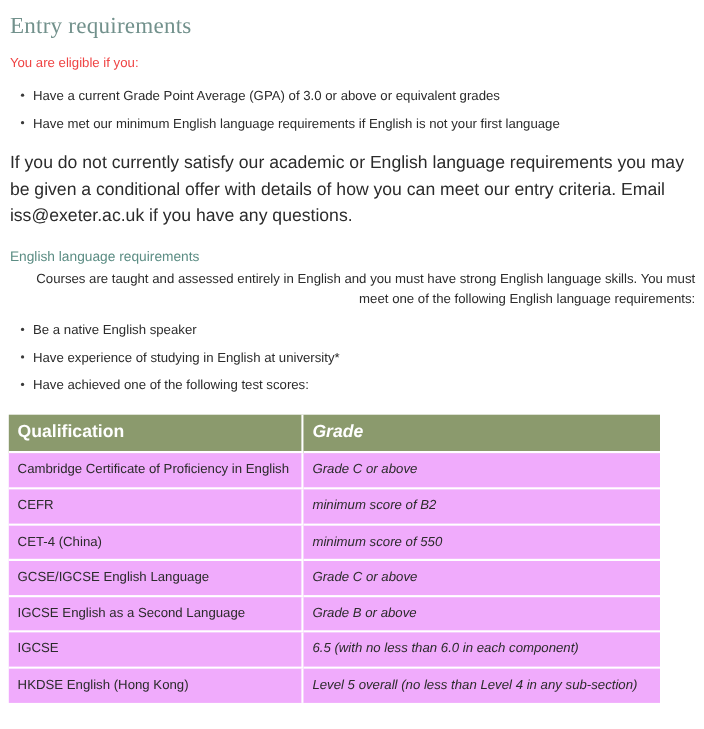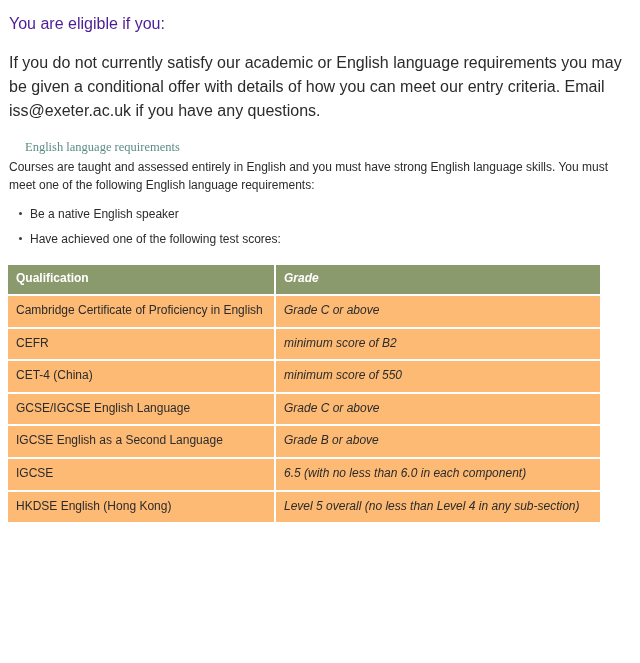--- a/index.html
+++ b/index.html
@@ -28,22 +28,22 @@
     font-weight: normal;
     color: #72918c;
     margin: 0;
     padding: 10px 0 0 1px;
     line-height: 1.25;
     letter-spacing: 0.2px;
   }
 
   .intro-line {
     margin: 13px 0 14px 1px;
-    font-size: 16px;
-    color: #4c1d95;
+    font-size: 12px;
+    color: #ef4444;
     line-height: 1.35;
   }
 
   ul.bullets {
     margin: 12px 0 0 0;
     padding: 0 0 0 22px;
     list-style: none;
   }
   ul.bullets li {
     position: relative;
@@ -66,93 +66,99 @@
 
   .para {
     margin: 16px 0 0 1px;
     font-size: 16px;
     line-height: 1.5;
     color: #2b2b2b;
     max-width: 620px;
   }
 
   .subheading {
-    margin: 16px 0 0 17px;
+    margin: 16px 0 0 1px;
     font-size: 12.5px;
     font-weight: normal;
     color: #5c8d84;
     line-height: 1.3;
-    font-family: Liberation Serif, serif;
   }
 
   .para-tight {
     margin: 3px 0 0 1px;
     font-size: 12px;
     line-height: 1.5;
     color: #2b2b2b;
     max-width: 628px;
+    text-align: right;
   }
 
   .bullets-2 { margin-top: 12px; }
 
   table.req-table {
     margin: 18px 0 0 0;
     border-collapse: separate;
     border-spacing: 0;
     width: 558px;
     table-layout: fixed;
     font-size: 12px;
   }
   table.req-table th {
     background: #8b9a6d;
     color: #ffffff;
     font-weight: bold;
     text-align: left;
     padding: 6px 8px 7px 8px;
-    font-size: 12px;
+    font-size: 16px;
     border-right: 2px solid #ffffff;
     border-bottom: 2px solid #ffffff;
     line-height: 1.3;
   }
   table.req-table th:last-child { border-right: none; }
 
   table.req-table td {
-    background: #fdba74;
+    background: #f0abfc;
     color: #2b2b2b;
     padding: 7px 8px 8px 8px;
     border-right: 2px solid #ffffff;
     border-bottom: 2px solid #ffffff;
     line-height: 1.3;
     vertical-align: middle;
     white-space: nowrap;
     overflow: hidden;
   }
   table.req-table td:last-child { border-right: none; }
   table.req-table tr:last-child td { border-bottom: none; }
 
   .col-q { width: 250px; }
   .col-g { width: 308px; font-style: italic; }
 </style>
 </head>
 <body>
 
 <div class="page">
 
+  <h1 class="page-title">Entry requirements</h1>
 
   <div class="intro-line">You are eligible if you:</div>
 
+  <ul class="bullets">
+    <li>Have a current Grade Point Average (GPA) of 3.0 or above or equivalent grades</li>
+    <li>Have met our minimum English language requirements if English is not your first language</li>
+  </ul>
 
   <p class="para">If you do not currently satisfy our academic or English language requirements you may be given a conditional offer with details of how you can meet our entry criteria.  Email iss@exeter.ac.uk if you have any questions.</p>
 
   <div class="subheading">English language requirements</div>
 
   <p class="para-tight">Courses are taught and assessed entirely in English and you must have strong English language skills. You must meet one of the following English language requirements:</p>
 
   <ul class="bullets bullets-2">
     <li>Be a native English speaker</li>
+    <li>Have experience of studying in English at university*</li>
     <li>Have achieved one of the following test scores:</li>
   </ul>
 
   <table class="req-table">
     <thead>
       <tr>
         <th class="col-q">Qualification</th>
         <th class="col-g">Grade</th>
       </tr>
     </thead>

